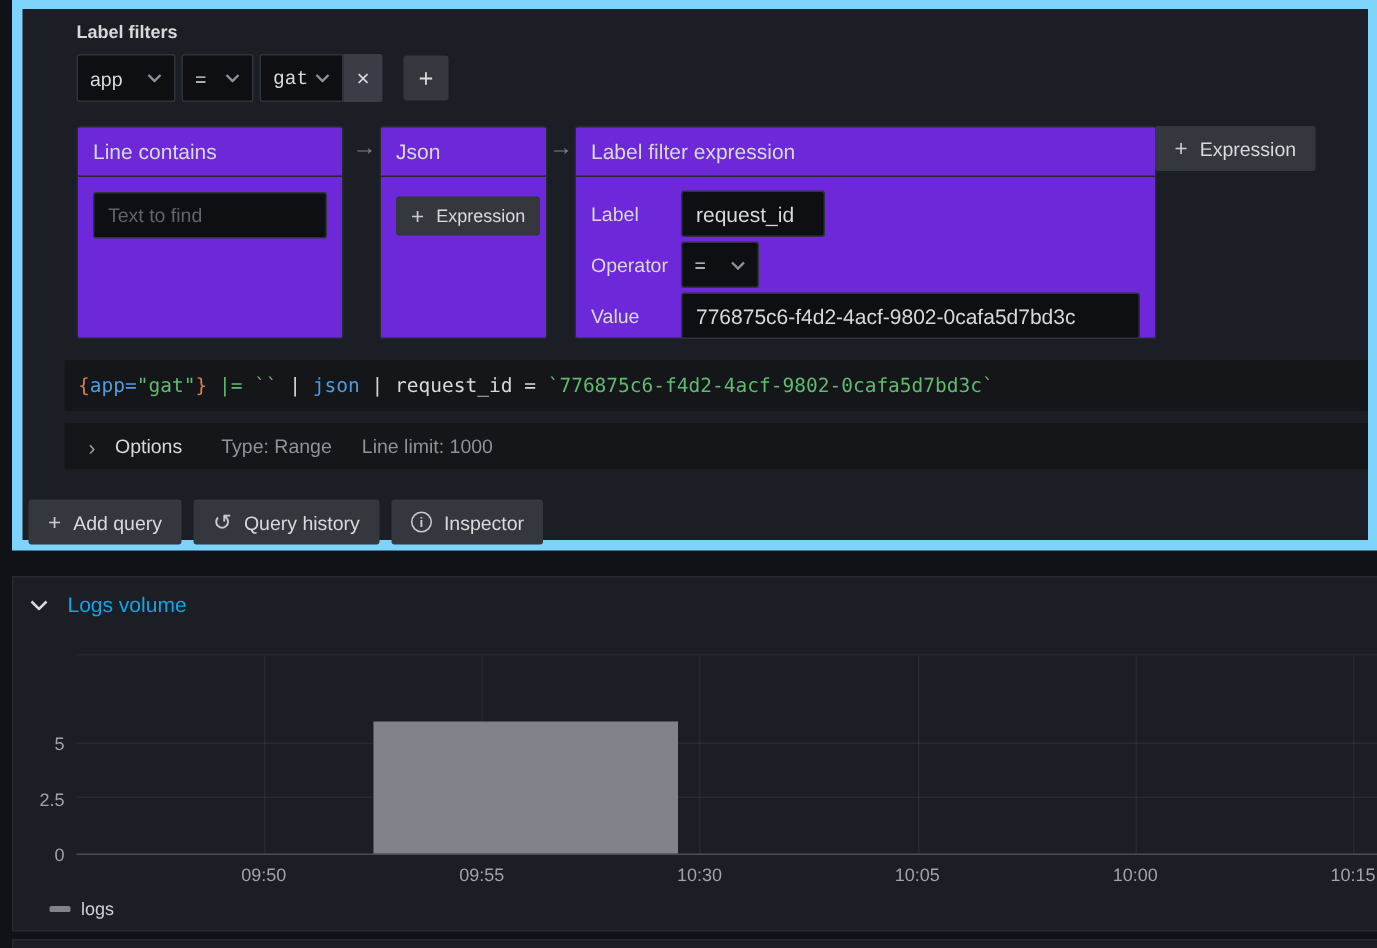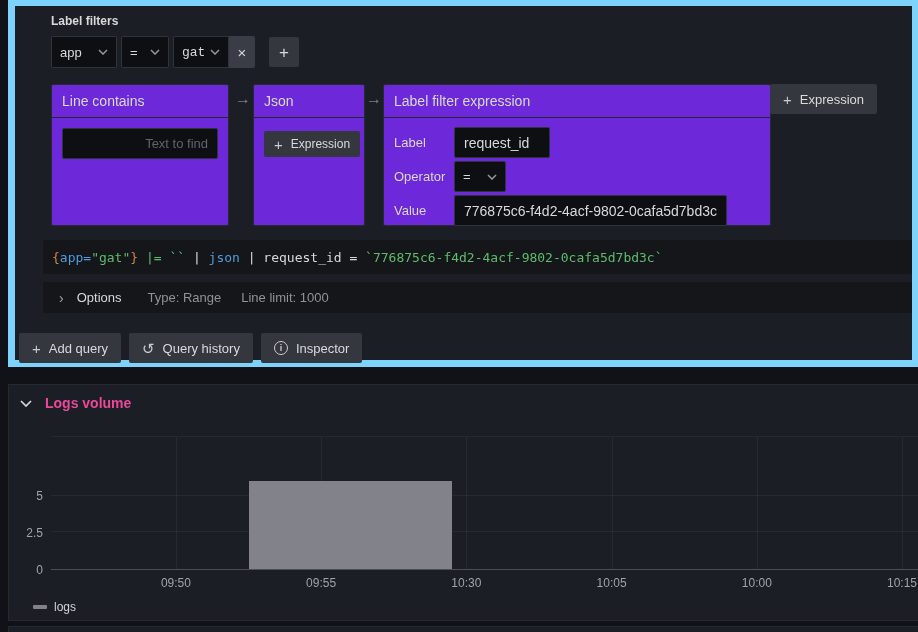--- a/index.html
+++ b/index.html
@@ -46,41 +46,41 @@
   .card-lfe  { left:368px; width:388px; }
   .card-header {
     height:33px; display:flex; align-items:center; padding:0 10px;
     border-bottom:1px solid #23262c; font-size:14px; color:#d8d9da;
   }
   .flow-arrow { position:absolute; top:84px; color:#7b7f87; font-size:16px; }
   .a1 { left:220px; } .a2 { left:351px; }
   .text-input {
     margin:10px; width:calc(100% - 20px); height:31px;
     background:#0d0f13; border:1px solid #2f333b; border-radius:2px;
-    color:#d8d9da; padding:0 9px; font:13px "Liberation Sans","DejaVu Sans",sans-serif;text-align:right;
+    color:#d8d9da; padding:0 9px; font:13px "Liberation Sans","DejaVu Sans",sans-serif;
   }
   .text-input::placeholder { color:#5f646d; }
   .btn {
     display:inline-flex; align-items:center; gap:8px;
     background:#34373e; color:#d9dadb; border:none; border-radius:2px;
     font-size:13px; font-weight:500; height:30px; padding:0 13px; cursor:pointer;
     font-family:"Liberation Sans","DejaVu Sans",sans-serif;
   }
   .btn .plus { font-size:15px; font-weight:400; color:#c9cbce; }
   .btn-expression { height:26px; font-size:12px; padding:0 10px; margin:13px 0 0 10px; }
   .btn-operations { position:absolute; left:755px; top:78px; }
   .lfe-body { padding:9px 10px 0; }
   .lfe-row { display:flex; align-items:center; height:31px; margin-bottom:3px; }
   .lfe-label { width:60px; font-size:13px; color:#d8d9da; }
   .lfe-input {
     height:31px; background:#0d0f13; border:1px solid #2f333b; border-radius:2px;
     color:#d8d9da; padding:0 9px; font:14px "Liberation Sans","DejaVu Sans",sans-serif;
   }
   .inp-label-name { width:96px; }
-  .inp-value { width:273px; }
+  .inp-value { width:306px; }
   .sel-operator { width:52px; height:31px; }
   
   .query-preview {
     position:absolute; left:28px; top:234px; right:0; height:34px;
     background:#141619; border-radius:2px; display:flex; align-items:center;
     padding:0 9px; font:13px "DejaVu Sans Mono","Liberation Mono",monospace;
   }
   .query-preview code { white-space:pre; font-family:inherit; }
   .tok-plain  { color:#d8d9da; }
   .tok-orange { color:#d0854a; }
@@ -101,21 +101,21 @@
     width:14px; height:14px; border:1px solid #c9cbce; border-radius:50%;
     display:inline-flex; align-items:center; justify-content:center;
     font-size:9px; font-weight:700; color:#c9cbce;
   }
   
   .logs-panel {
     position:absolute; left:8px; top:384px; width:911px; height:237px;
     background:#1b1e24; border:1px solid #26292f;
   }
   .panel-header { position:absolute; left:0; top:0; height:36px; display:flex; align-items:center; padding-left:11px; gap:13px; cursor:pointer; }
-  .panel-title { font-size:14px; font-weight:700; color:#ec4899; }
+  .panel-title { font-size:14px; font-weight:400; color:#0ea5e9; }
   .chart { position:absolute; left:0; top:51px; right:0; height:134px; }
   .plot {
     position:absolute; left:42px; top:0; right:0; bottom:0;
     border-bottom:1px solid rgba(204,204,220,0.28);
     border-top:1px solid rgba(204,204,220,0.06);
   }
   .vgrid { position:absolute; top:0; bottom:0; width:1px; background:rgba(204,204,220,0.07); }
   .hgrid { position:absolute; left:0; right:0; height:1px; background:rgba(204,204,220,0.07); }
   .bar { position:absolute; bottom:0; }
   .xlabel { position:absolute; top:calc(100% + 7px); transform:translateX(-50%); font-size:12px; color:#9fa3ab; white-space:nowrap; }

